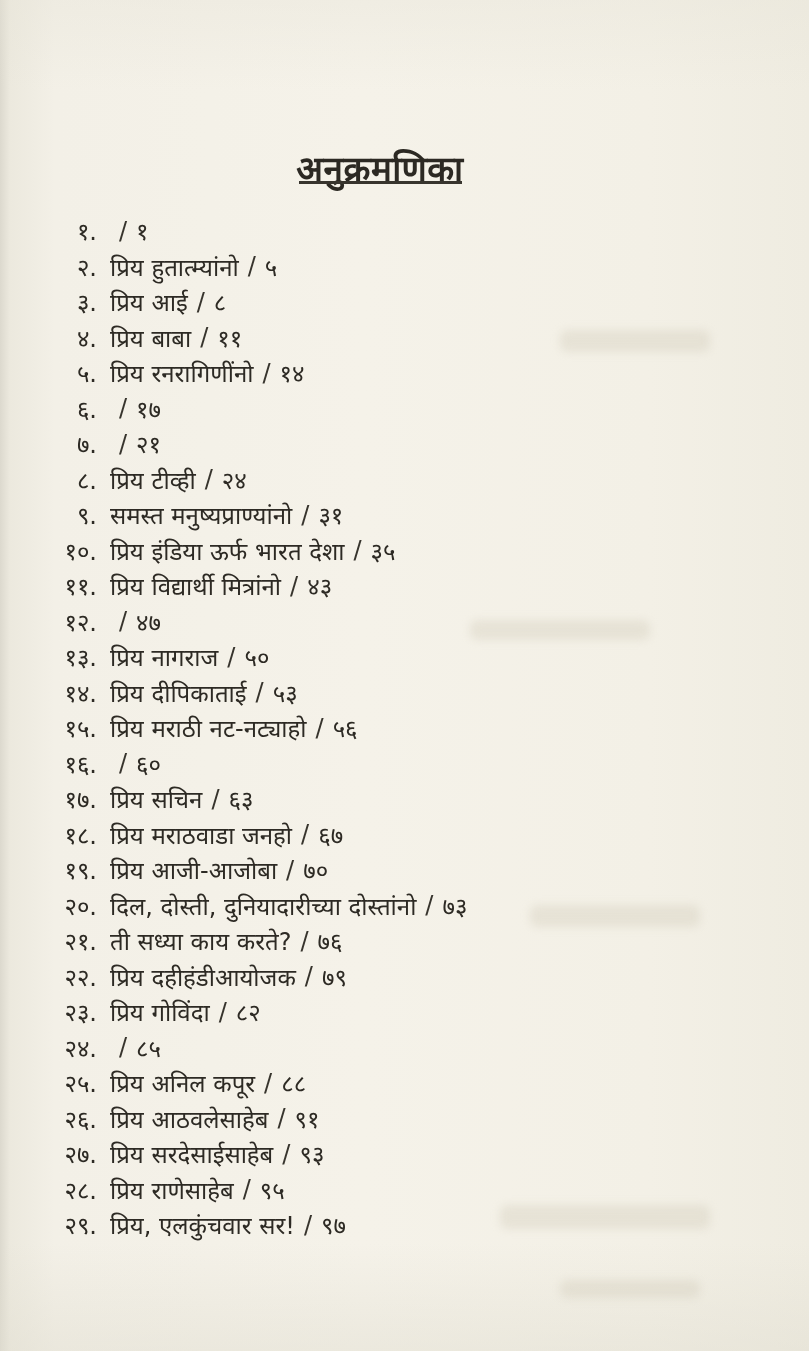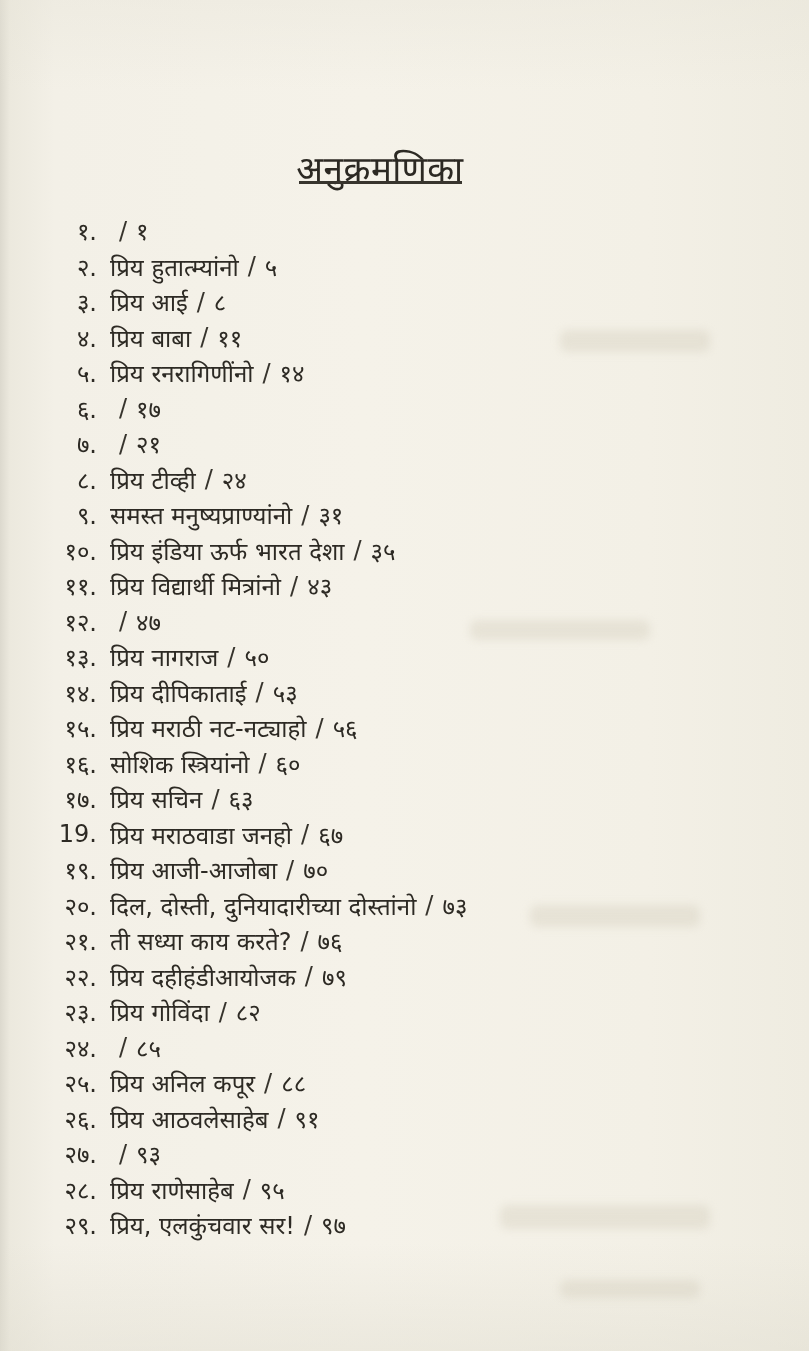--- a/index.html
+++ b/index.html
@@ -17,21 +17,21 @@
                       #f5f2e9 45%, #f3f0e6 80%, #efece1 100%);
   }
   .paper::after { 
     content: ""; position: absolute; inset: 0;
     background: linear-gradient(180deg, rgba(230,227,215,.35) 0, rgba(0,0,0,0) 90px,
                 rgba(0,0,0,0) 92%, rgba(224,221,208,.45) 100%);
   }
   .title {
     position: absolute; top: 121px; left: 0; width: 760px;
     text-align: center;
-    font-size: 35px; font-weight: normal;
+    font-size: 35px; font-weight: bold;
     color: #2c2923; letter-spacing: .5px;
   }
   .rule {
     position: absolute; top: 181px; left: 299px;
     width: 163px; height: 3px; background: #38352e;
   }
   .toc {
     position: absolute; top: 213px; left: 45px;
     margin: 0; padding: 0; list-style: none;
   }
@@ -161,34 +161,33 @@
 
   <li class="row">
     <span class="num">१५.</span>
     <span class="txt">प्रिय मराठी नट-नट्याहो</span>
     <span class="sep">/</span>
     <span class="pg">५६</span>
   </li>
 
   <li class="row">
     <span class="num">१६.</span>
-    <span class="txt">सोशिक स्त्रियांनो</span>
     <span class="sep">/</span>
     <span class="pg">६०</span>
   </li>
 
   <li class="row">
     <span class="num">१७.</span>
     <span class="txt">प्रिय सचिन</span>
     <span class="sep">/</span>
     <span class="pg">६३</span>
   </li>
 
   <li class="row">
-    <span class="num">19.</span>
+    <span class="num">१८.</span>
     <span class="txt">प्रिय मराठवाडा जनहो</span>
     <span class="sep">/</span>
     <span class="pg">६७</span>
   </li>
 
   <li class="row">
     <span class="num">१९.</span>
     <span class="txt">प्रिय आजी-आजोबा</span>
     <span class="sep">/</span>
     <span class="pg">७०</span>
@@ -237,20 +236,21 @@
 
   <li class="row">
     <span class="num">२६.</span>
     <span class="txt">प्रिय आठवलेसाहेब</span>
     <span class="sep">/</span>
     <span class="pg">९१</span>
   </li>
 
   <li class="row">
     <span class="num">२७.</span>
+    <span class="txt">प्रिय सरदेसाईसाहेब</span>
     <span class="sep">/</span>
     <span class="pg">९३</span>
   </li>
 
   <li class="row">
     <span class="num">२८.</span>
     <span class="txt">प्रिय राणेसाहेब</span>
     <span class="sep">/</span>
     <span class="pg">९५</span>
   </li>

